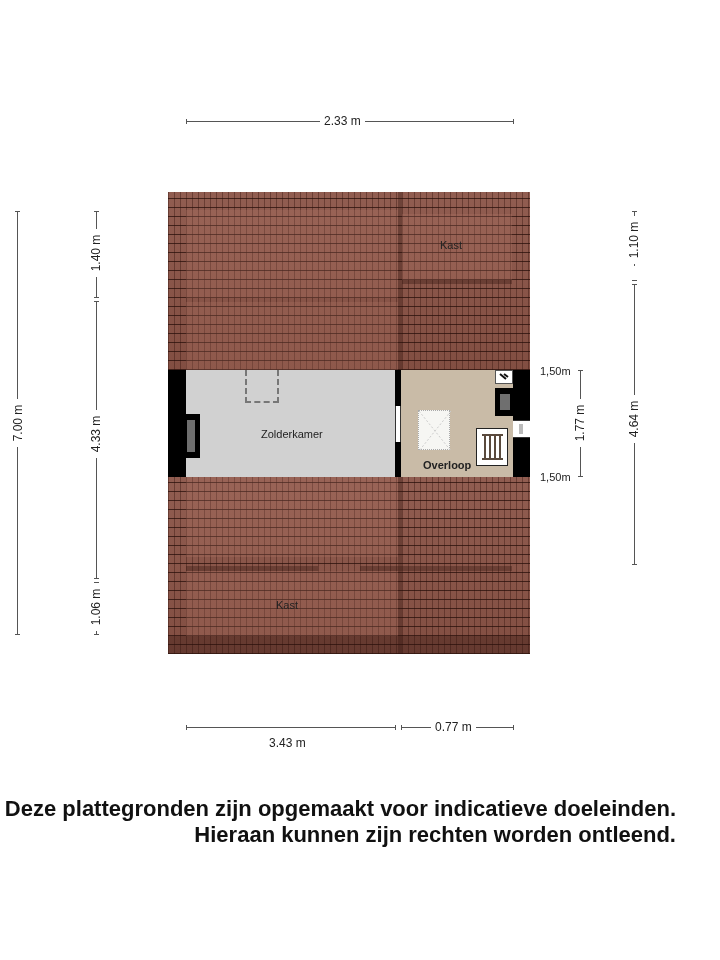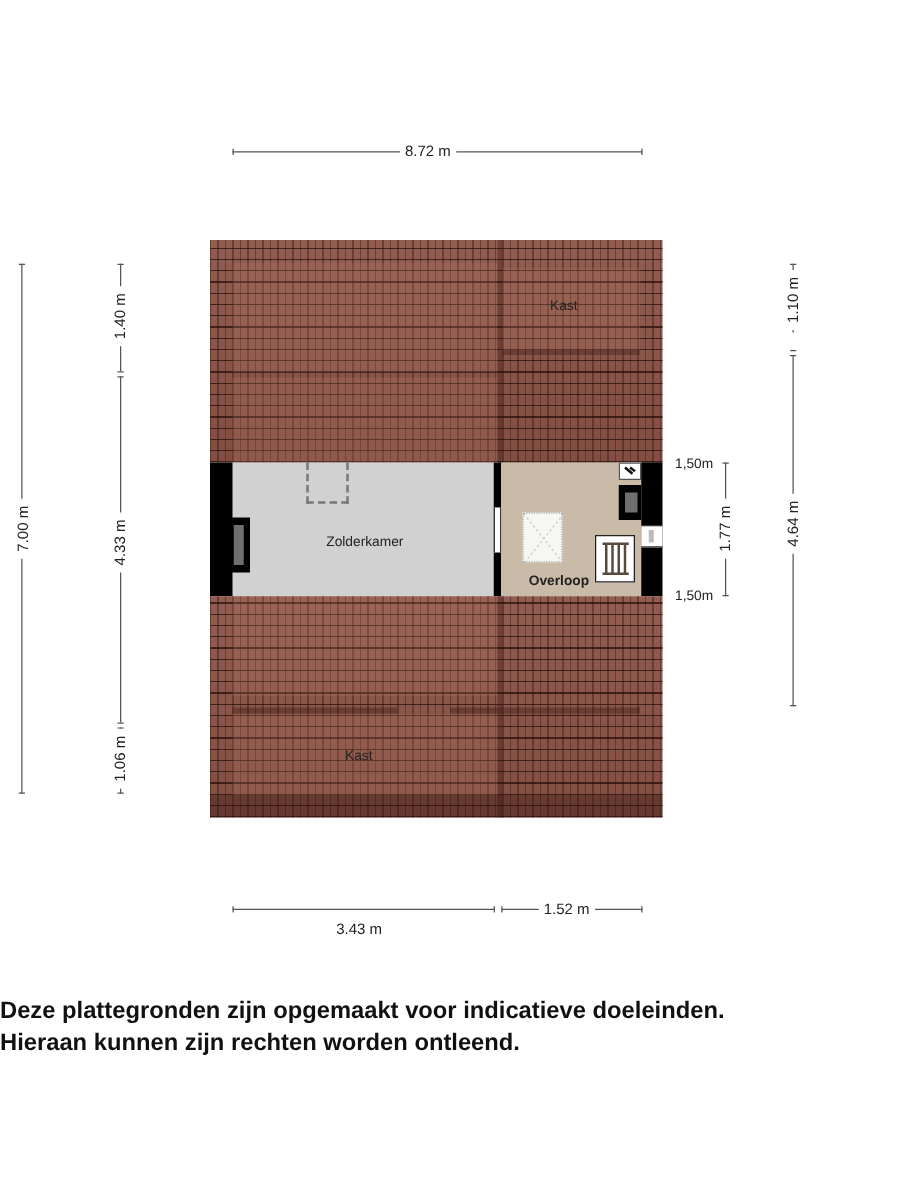--- a/index.html
+++ b/index.html
@@ -22,30 +22,30 @@
         linear-gradient(180deg, rgba(255,255,255,0.06), rgba(0,0,0,0.06));
     }
     .roof-light { position: absolute; background: rgba(180,120,105,0.25); }
     .roof-dark-edge { position: absolute; background: rgba(50,20,14,0.35); }
 
     .room-label { position: absolute; font-size: 11px; color: #222; white-space: nowrap; }
     .wall { position: absolute; background: #000; }
     .floor-grey { position: absolute; background: #d1d1d1; }
     .floor-beige { position: absolute; background: #c9bba7; }
 
-    .footer { position: absolute; left: 0; width: 676px; text-align: left; font-weight: bold; font-size: 19px; line-height: 26px; color: #111; }
+    .footer { position: absolute; left: 0; width: 676px; text-align: right; font-weight: bold; font-size: 22px; line-height: 26px; color: #111; }
   </style>
 </head>
 <body>
 
 <div>
   <div class="hline" style="left:186px; top:121px; width:328px;"></div>
   <div class="tick-h" style="left:186px; top:119px;"></div>
   <div class="tick-h" style="left:513px; top:119px;"></div>
-  <div class="dim-label-h" style="left:320px; top:114px;">8.72 m</div>
+  <div class="dim-label-h" style="left:320px; top:114px;">2.33 m</div>
 </div>
 
 <div>
   <div class="vline" style="left:17px; top:211px; height:424px;"></div>
   <div class="tick-v" style="left:15px; top:211px;"></div>
   <div class="tick-v" style="left:15px; top:634px;"></div>
   <div class="dim-label-v" style="left:-6px; top:416px; width:48px; text-align:center;">7.00 m</div>
 </div>
 
 <div>
@@ -144,17 +144,17 @@
 </div>
 
 <div>
   <div class="hline" style="left:186px; top:727px; width:210px;"></div>
   <div class="hline" style="left:401px; top:727px; width:113px;"></div>
   <div class="tick-h" style="left:186px; top:725px;"></div>
   <div class="tick-h" style="left:395px; top:725px;"></div>
   <div class="tick-h" style="left:401px; top:725px;"></div>
   <div class="tick-h" style="left:513px; top:725px;"></div>
   <div class="dim-label-h" style="left:265px; top:736px;">3.43 m</div>
-  <div class="dim-label-h" style="left:431px; top:720px;">1.52 m</div>
+  <div class="dim-label-h" style="left:431px; top:720px;">0.77 m</div>
 </div>
 
 <div class="footer" style="top:796px;">Deze plattegronden zijn opgemaakt voor indicatieve doeleinden.</div>
 <div class="footer" style="top:822px;">Hieraan kunnen zijn rechten worden ontleend.</div>
 
 </body></html>

